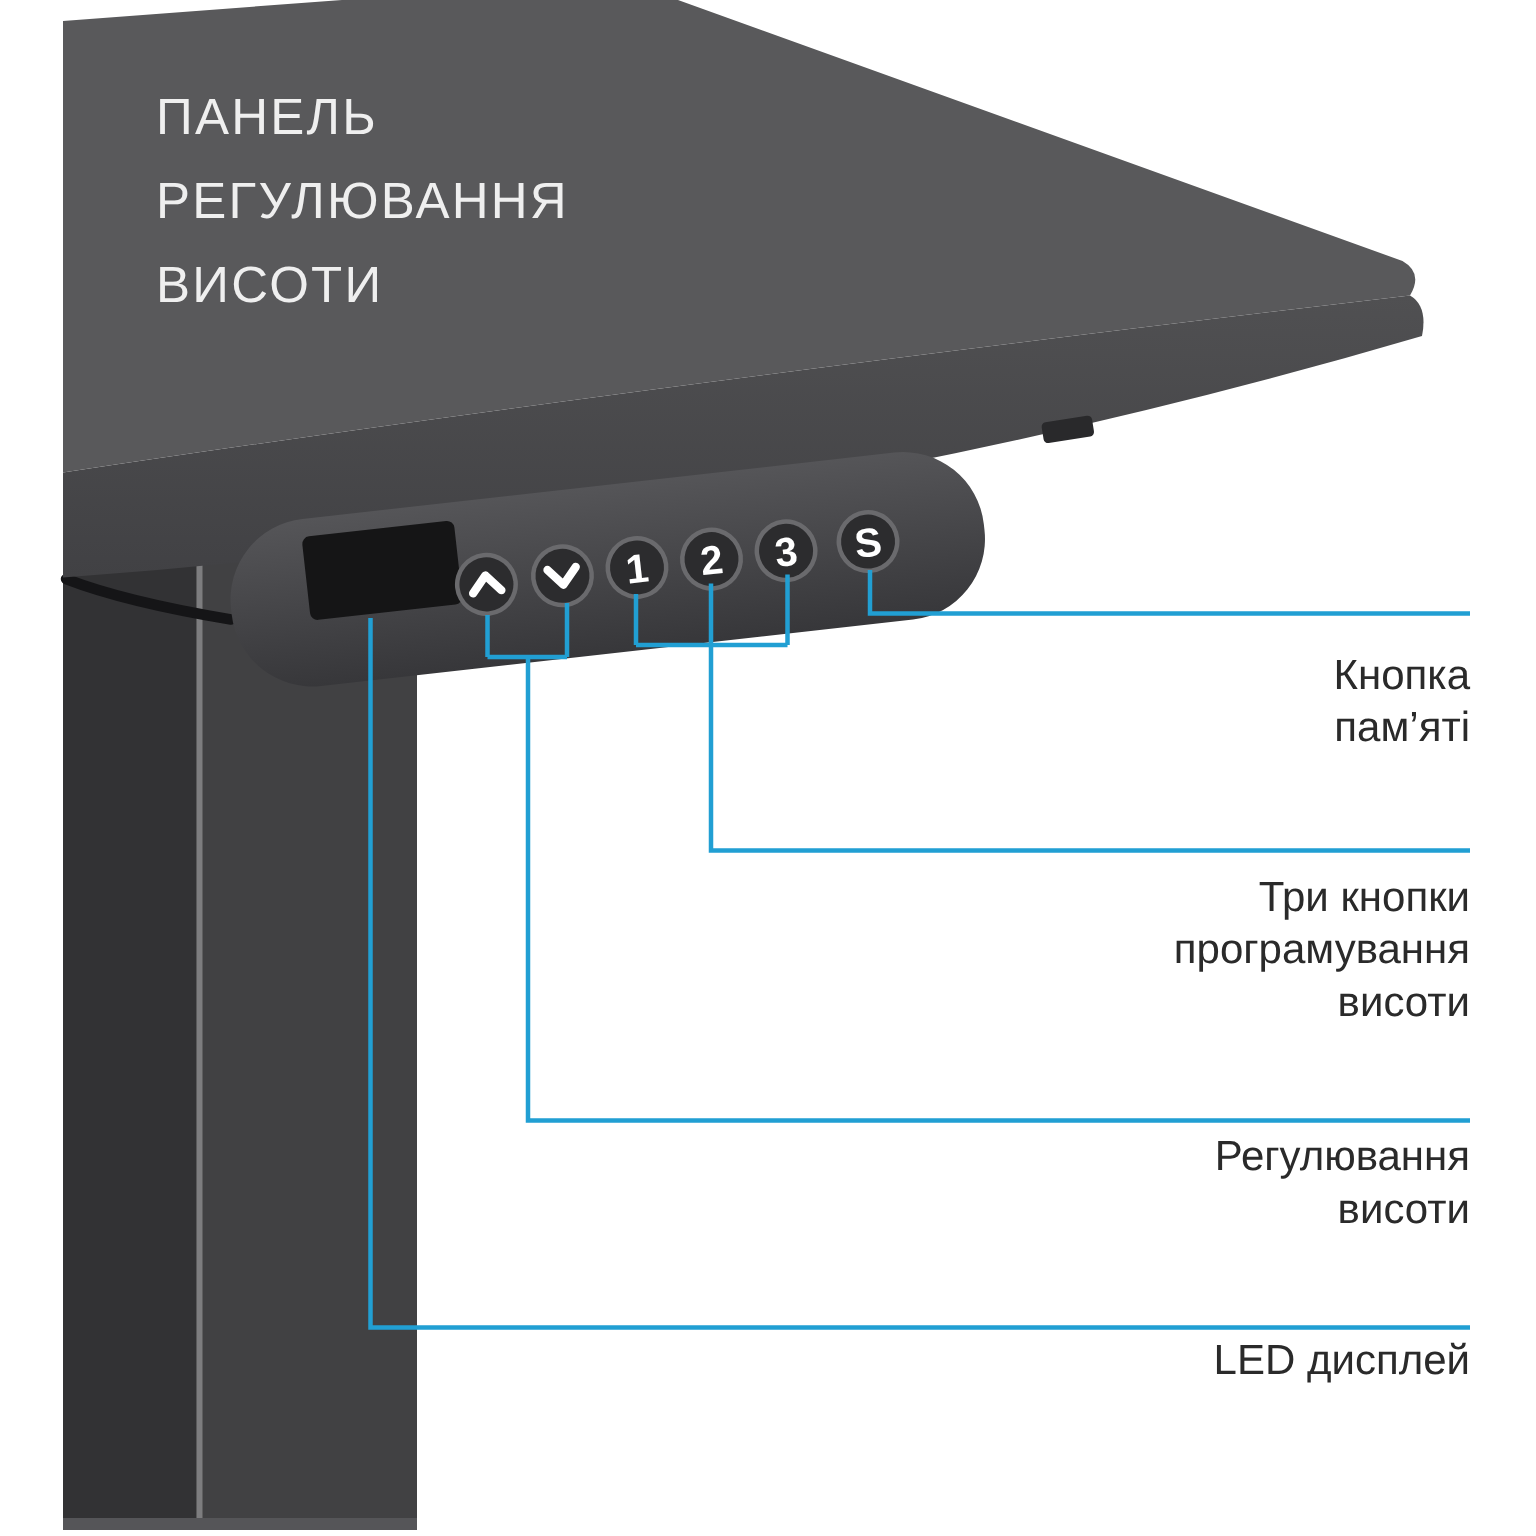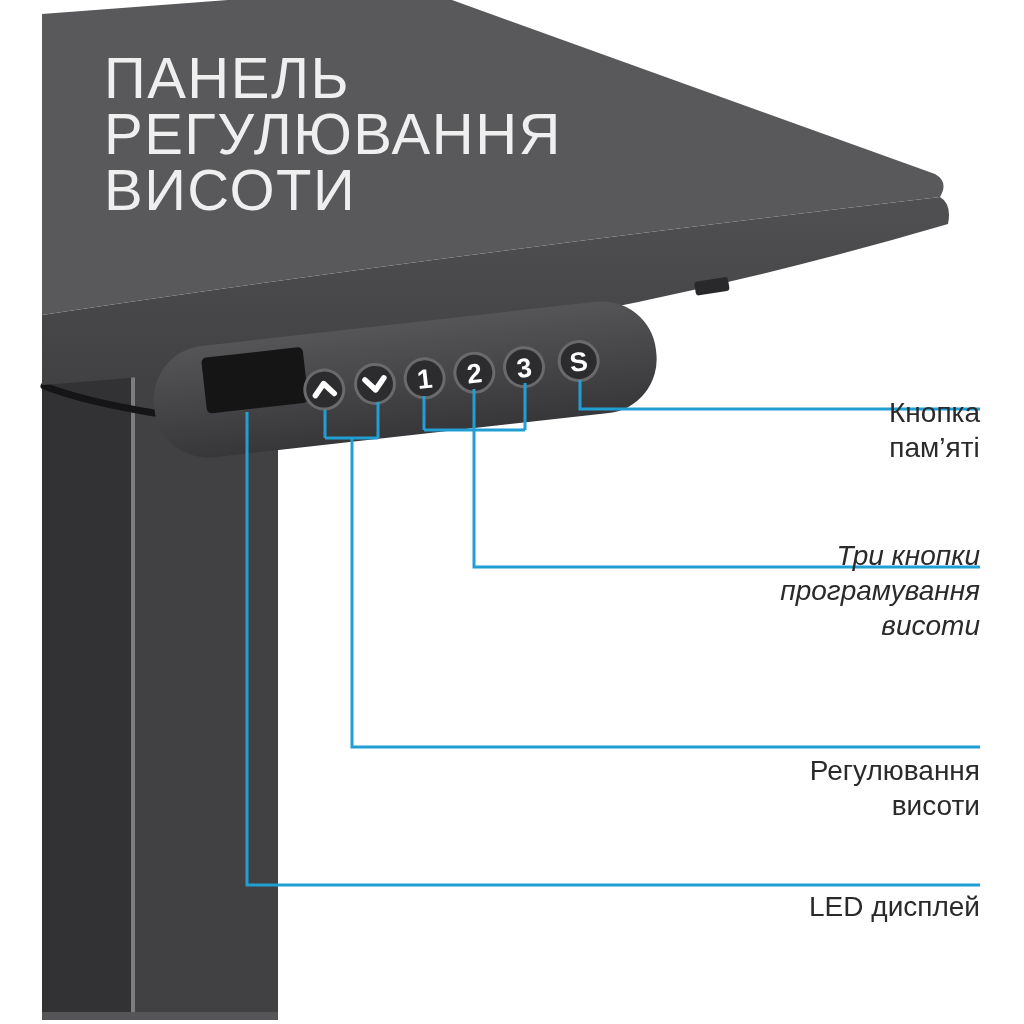--- a/index.html
+++ b/index.html
@@ -7,36 +7,36 @@
     position:relative;
     width:1024px;height:1024px;
     background:#ffffff;
     font-family:"Liberation Sans", sans-serif;
     overflow:hidden;
   }
   .scene{position:absolute;left:0;top:0;width:1024px;height:1024px;}
   .title{
     position:absolute;
     left:104px;top:50px;
-    font-size:58px;line-height:56px;
+    font-size:34px;line-height:56px;
     font-weight:300;letter-spacing:1.5px;
     color:#efefef;
     white-space:pre-line;
   }
   .callout-label{
     position:absolute;
     right:44px;
     text-align:right;
     font-size:28px;line-height:35px;
     font-weight:400;
     color:#2a2a2a;
     white-space:pre-line;
   }
-  .label-memory{top:395px;text-align:center;}
-  .label-presets{top:538px;font-style:italic;}
+  .label-memory{top:432px;}
+  .label-presets{top:580px;}
   .label-adjust{top:753px;}
   .label-led{top:889px;text-align:center;}
   .btn-glyph{
     font-family:"Liberation Sans", sans-serif;
     font-size:27px;font-weight:bold;fill:#ffffff;
   }
 </style>
 </head>
 <body>
 

